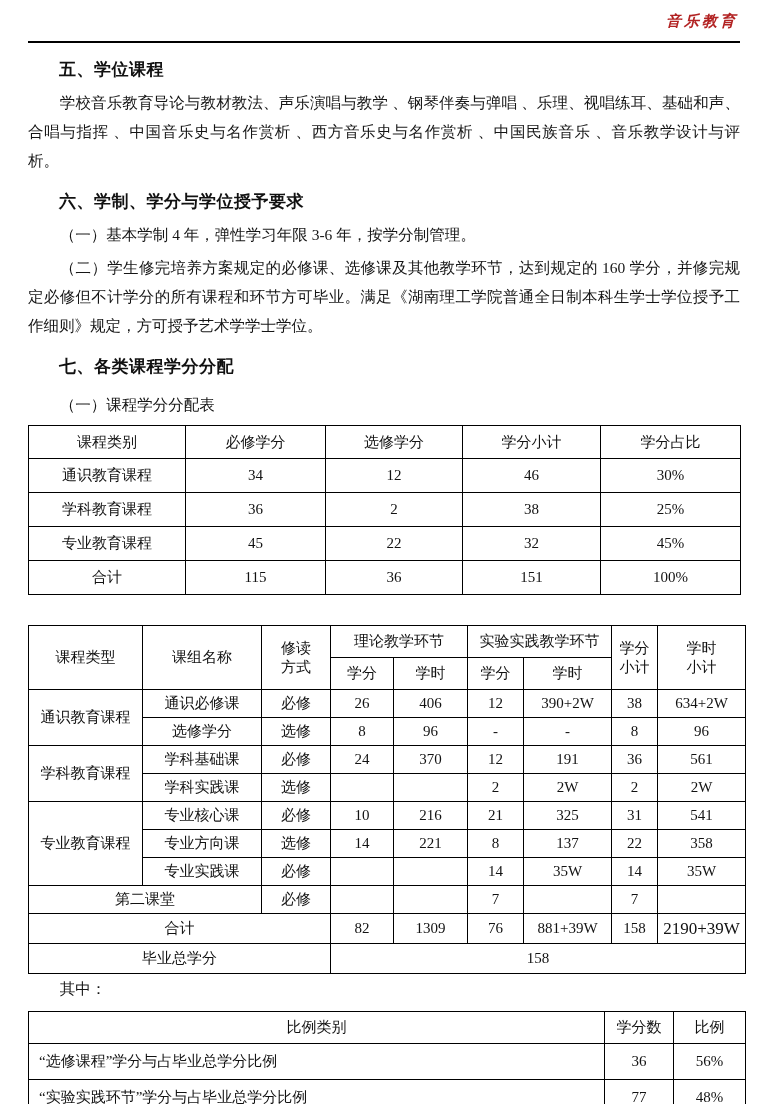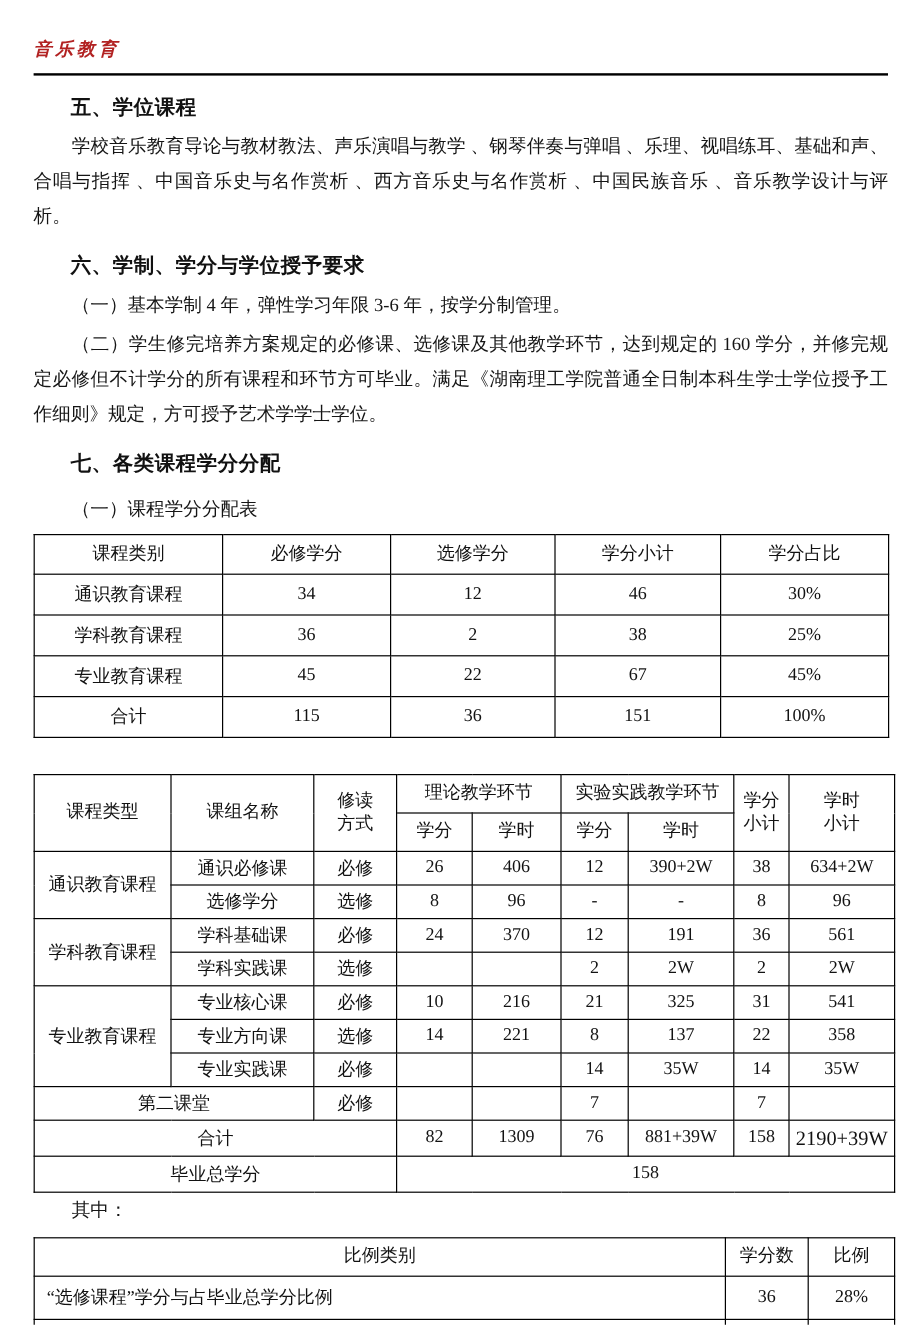--- a/index.html
+++ b/index.html
@@ -3,21 +3,21 @@
 <meta charset="utf-8">
 <style>
   html,body{margin:0;padding:0;background:#ffffff;}
   body{
     width:765px;height:1104px;
     font-family:"Liberation Serif", serif;
     color:#121212;
     overflow:hidden;
   }
   .page{padding:6px 25px 0 28px;}
-  .page-header{padding:6px 2px 0 0;height:26px;margin-top:20px;}
+  .page-header{text-align:right;padding:6px 2px 0 0;height:26px;}
   .running-title{
     color:#b22222;font-size:15px;font-weight:bold;font-style:italic;
     letter-spacing:3px;font-family:"Liberation Serif", serif;
   }
   .header-rule{border:none;border-top:2.2px solid #000;margin:3px 0 0 0;}
   .sec-title{
     font-family:"Liberation Sans", sans-serif;
     font-size:17px;font-weight:bold;color:#111;
     margin:15px 0 7px 31px;letter-spacing:0.5px;
   }
@@ -99,21 +99,21 @@
         <td>学科教育课程</td>
         <td>36</td>
         <td>2</td>
         <td>38</td>
         <td>25%</td>
       </tr>
       <tr>
         <td>专业教育课程</td>
         <td>45</td>
         <td>22</td>
-        <td>67</td>
+        <td>32</td>
         <td>45%</td>
       </tr>
       <tr>
         <td>合计</td>
         <td>115</td>
         <td>36</td>
         <td>151</td>
         <td>100%</td>
       </tr>
     </tbody>
@@ -263,21 +263,21 @@
       <tr>
         <th>比例类别</th>
         <th>学分数</th>
         <th>比例</th>
       </tr>
     </thead>
     <tbody>
       <tr>
         <td class="lbl">“选修课程”学分与占毕业总学分比例</td>
         <td>36</td>
-        <td>28%</td>
+        <td>56%</td>
       </tr>
       <tr>
         <td class="lbl">“实验实践环节”学分与占毕业总学分比例</td>
         <td>77</td>
         <td>48%</td>
       </tr>
 
     </tbody>
   </table>
 

